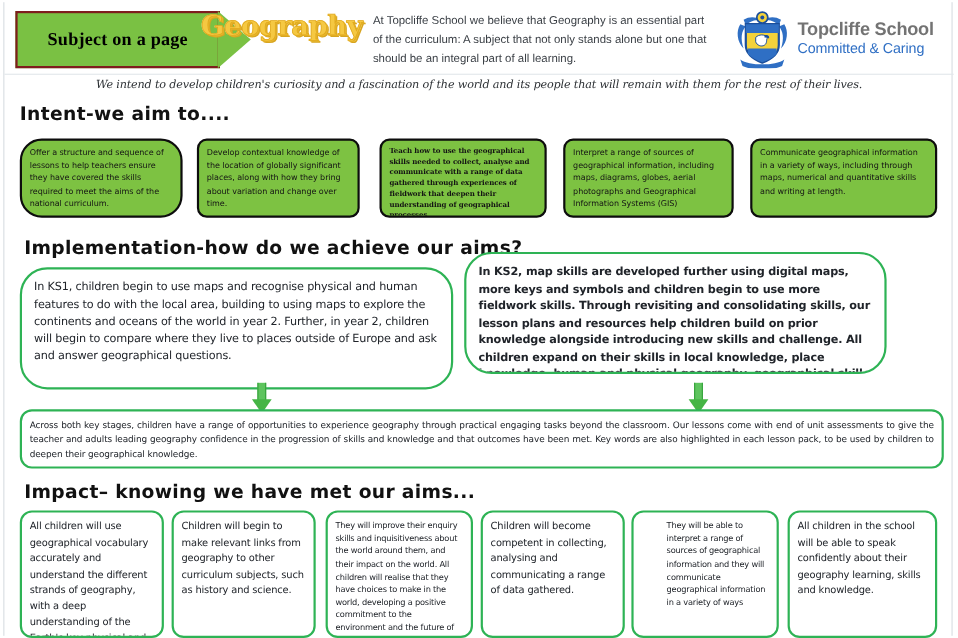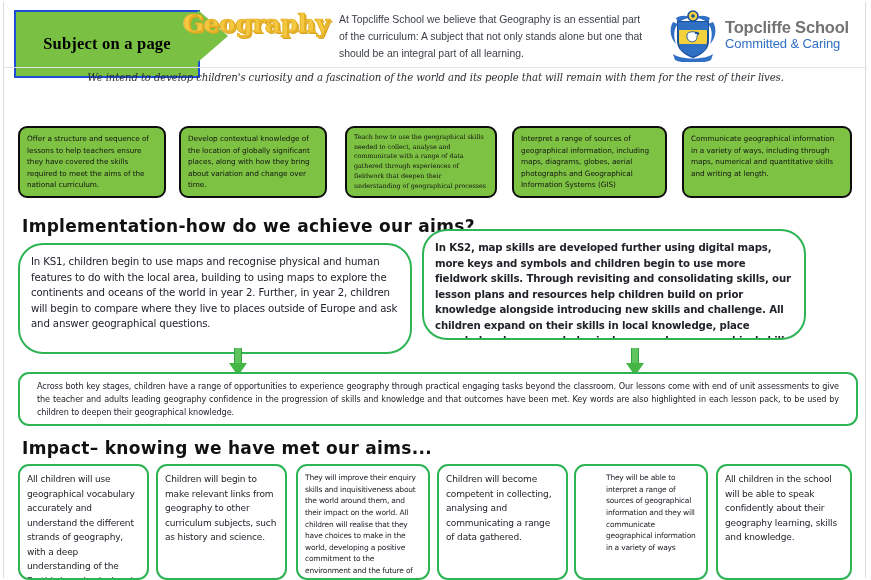--- a/index.html
+++ b/index.html
@@ -37,23 +37,23 @@
     position: absolute;
     left: 0; top: 0;
     width: 863px;
     height: 66px;
   }
   .banner {
     position: absolute;
     left: 10px;
     top: 8px;
     width: 186px;
-    height: 68px;
+    height: 52px;
     background: #7ac143;
-    border: 2px solid #1d4ed8;
+    border: 2px solid #7f1d1d;
     box-sizing: border-box;
     display: flex;
     align-items: center;
     justify-content: center;
     text-align: center;
   }
   .banner-label {
     font-family: "Liberation Serif", serif;
     font-weight: bold;
     font-size: 16.5px;
@@ -199,25 +199,25 @@
   }
   .intent-box .txt {
     font-family: "DejaVu Sans", sans-serif;
     font-size: 7.3px;
     line-height: 1.58;
     color: #141414;
     letter-spacing: -0.05px;
   }
   .intent-box.serif .txt {
     font-family: "DejaVu Serif", serif;
-    font-weight: normal;
+    font-weight: bold;
     font-size: 6.4px;
     line-height: 1.52;
   }
-  #intent-box-0 { left: 14px;  width: 148px; }
+  #intent-box-0 { left: 14px;  width: 148px; border-radius: 20px; }
   #intent-box-1 { left: 175px; width: 148px; }
   #intent-box-2 { left: 341px; width: 152px; }
   #intent-box-3 { left: 508px; width: 155px; }
   #intent-box-4 { left: 678px; width: 170px; }
 
   
   .impl-box {
     position: absolute;
     background: #ffffff;
     border: 2px solid #2eb355;
@@ -239,21 +239,21 @@
   #impl-wide {
     position: absolute;
     left: 14px;
     top: 370px;
     width: 840px;
     height: 54px;
     background: #ffffff;
     border: 2px solid #2eb355;
     border-radius: 11px;
     box-sizing: border-box;
-    padding: 6px 17px;
+    padding: 6px 7px;
     overflow: hidden;
   }
   #impl-wide .txt {
     font-family: "DejaVu Sans", sans-serif;
     font-size: 8.1px;
     line-height: 1.62;
     color: #20242a;
     text-align: justify;
     letter-spacing: -0.1px;
   }
@@ -363,20 +363,21 @@
           <div class="logo-name">Topcliffe School</div>
           <div class="logo-tag">Committed &amp; Caring</div>
         </div>
       </div>
 
       <div class="header-rule"></div>
     </div>
 
     <div class="intent-statement">We intend to develop children's curiosity and a fascination of the world and its people that will remain with them for the rest of their lives.</div>
 
+    <div class="section-heading" id="heading-intent">Intent-we aim to....</div>
 
     <div class="intent-row">
       <div class="intent-box" id="intent-box-0">
         <div class="txt">Offer a structure and sequence of lessons to help teachers ensure they have covered the skills required to meet the aims of the national curriculum.</div>
       </div>
       <div class="intent-box" id="intent-box-1">
         <div class="txt">Develop contextual knowledge of the location of globally significant places, along with how they bring about variation and change over time.</div>
       </div>
       <div class="intent-box serif" id="intent-box-2">
         <div class="txt">Teach how to use the geographical skills needed to collect, analyse and communicate with a range of data gathered through experiences of fieldwork that deepen their understanding of geographical processes</div>

